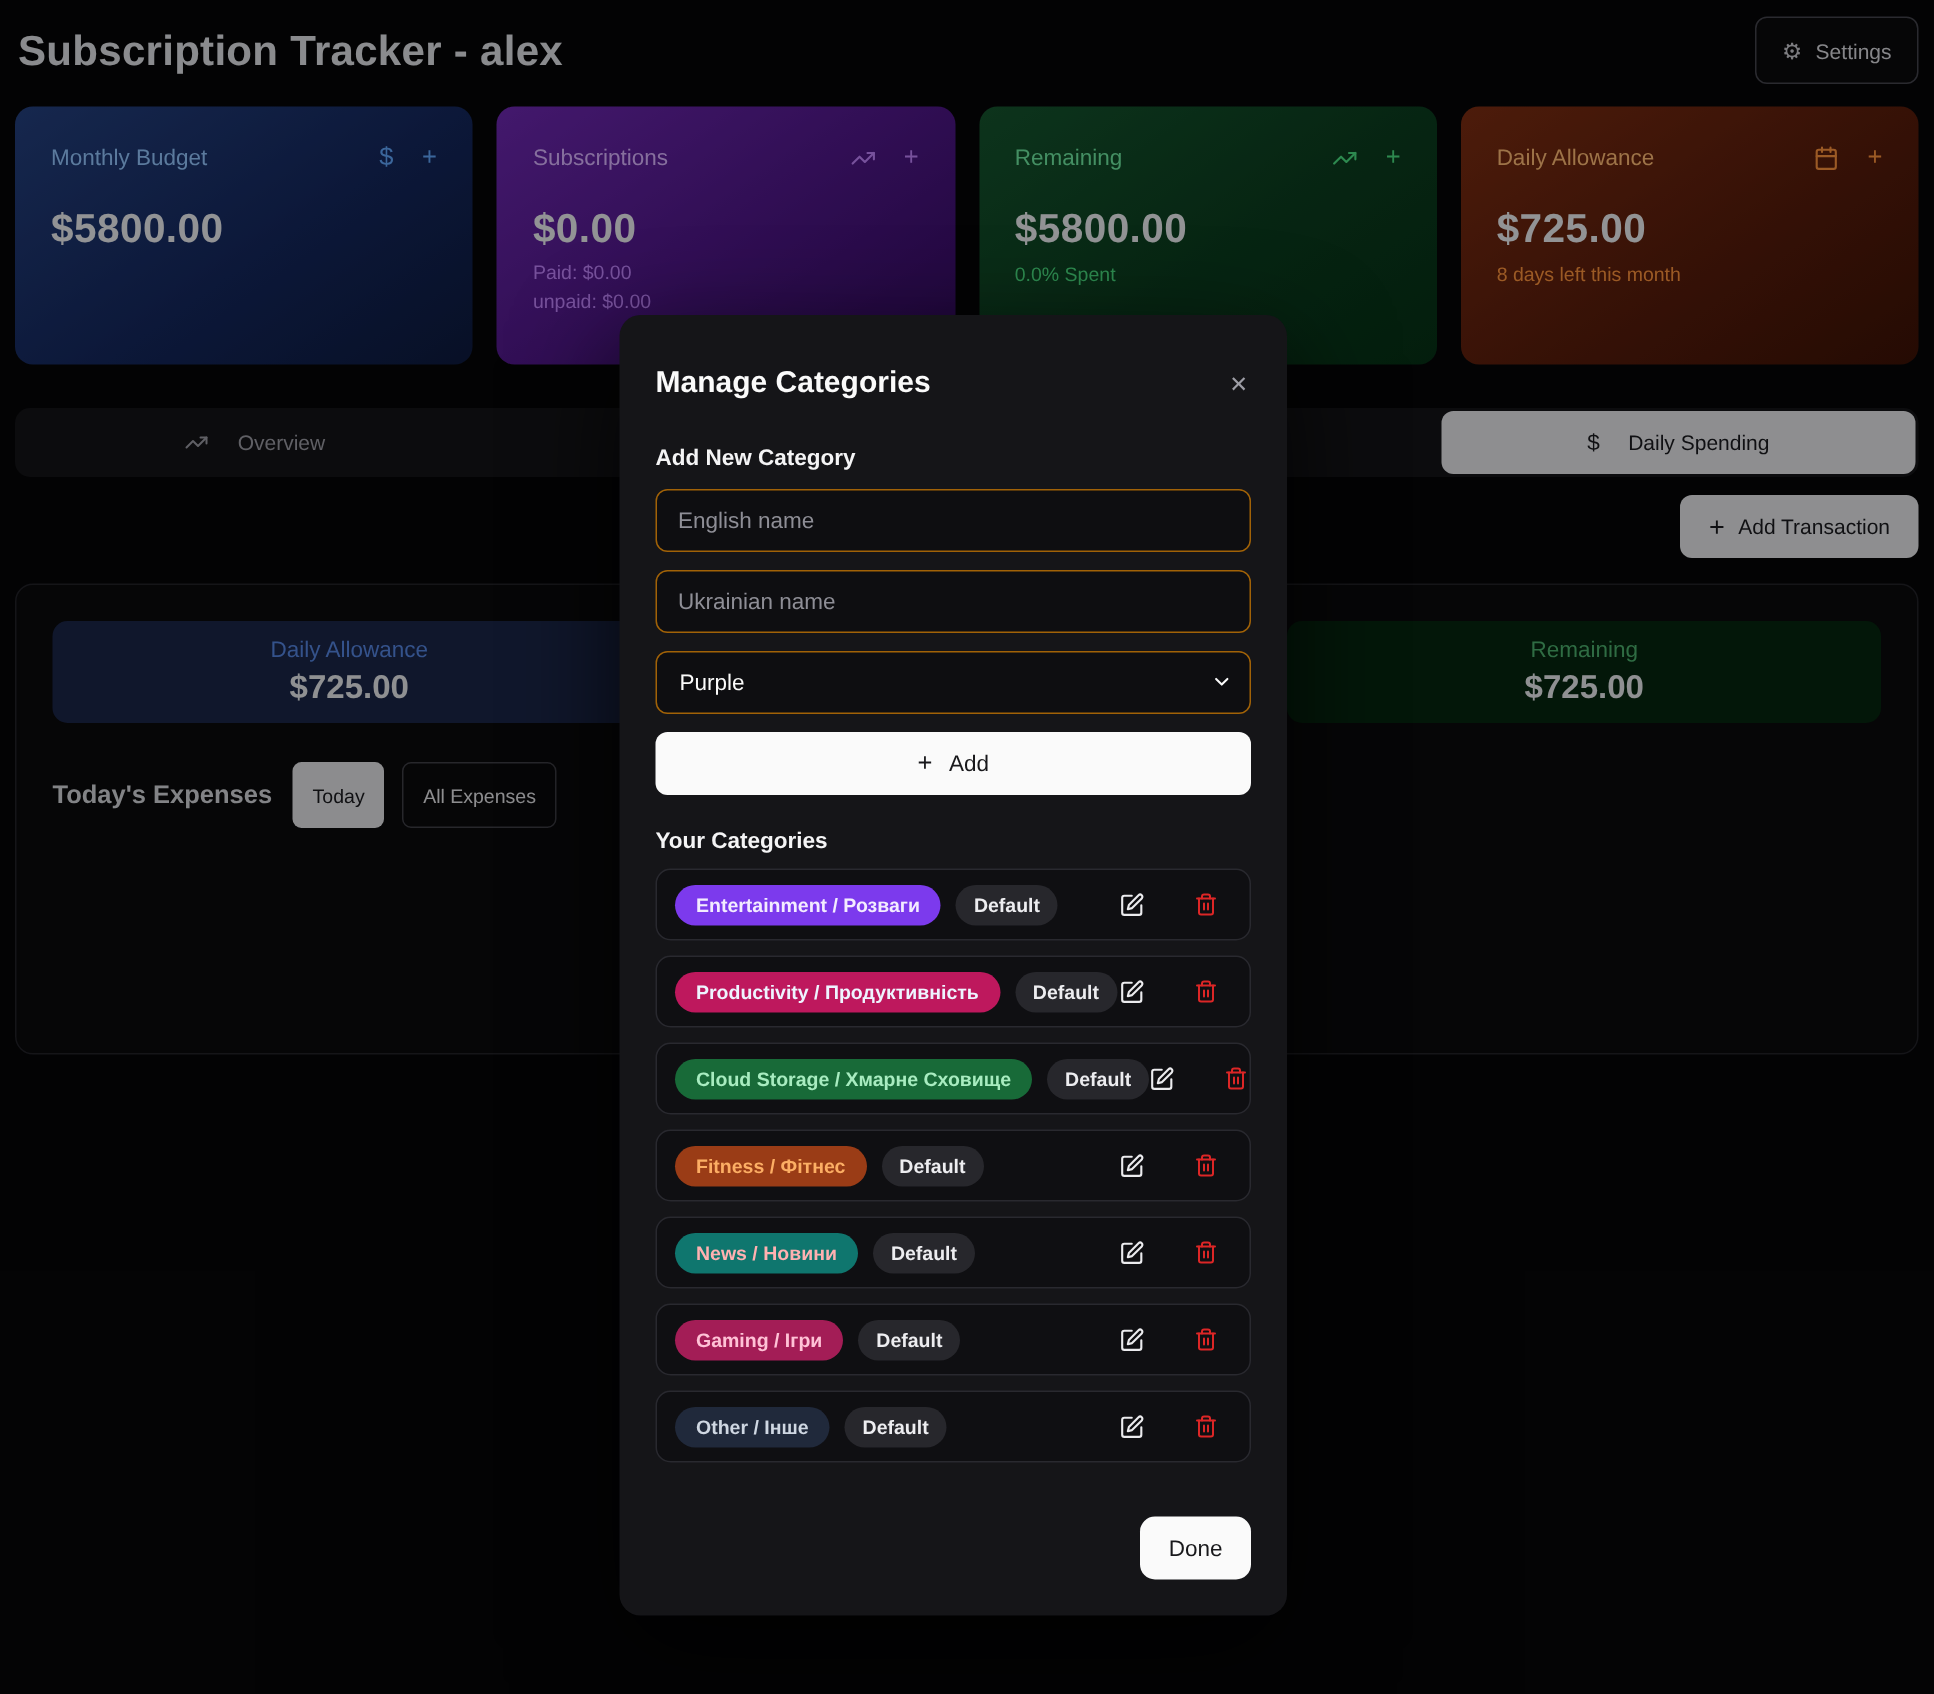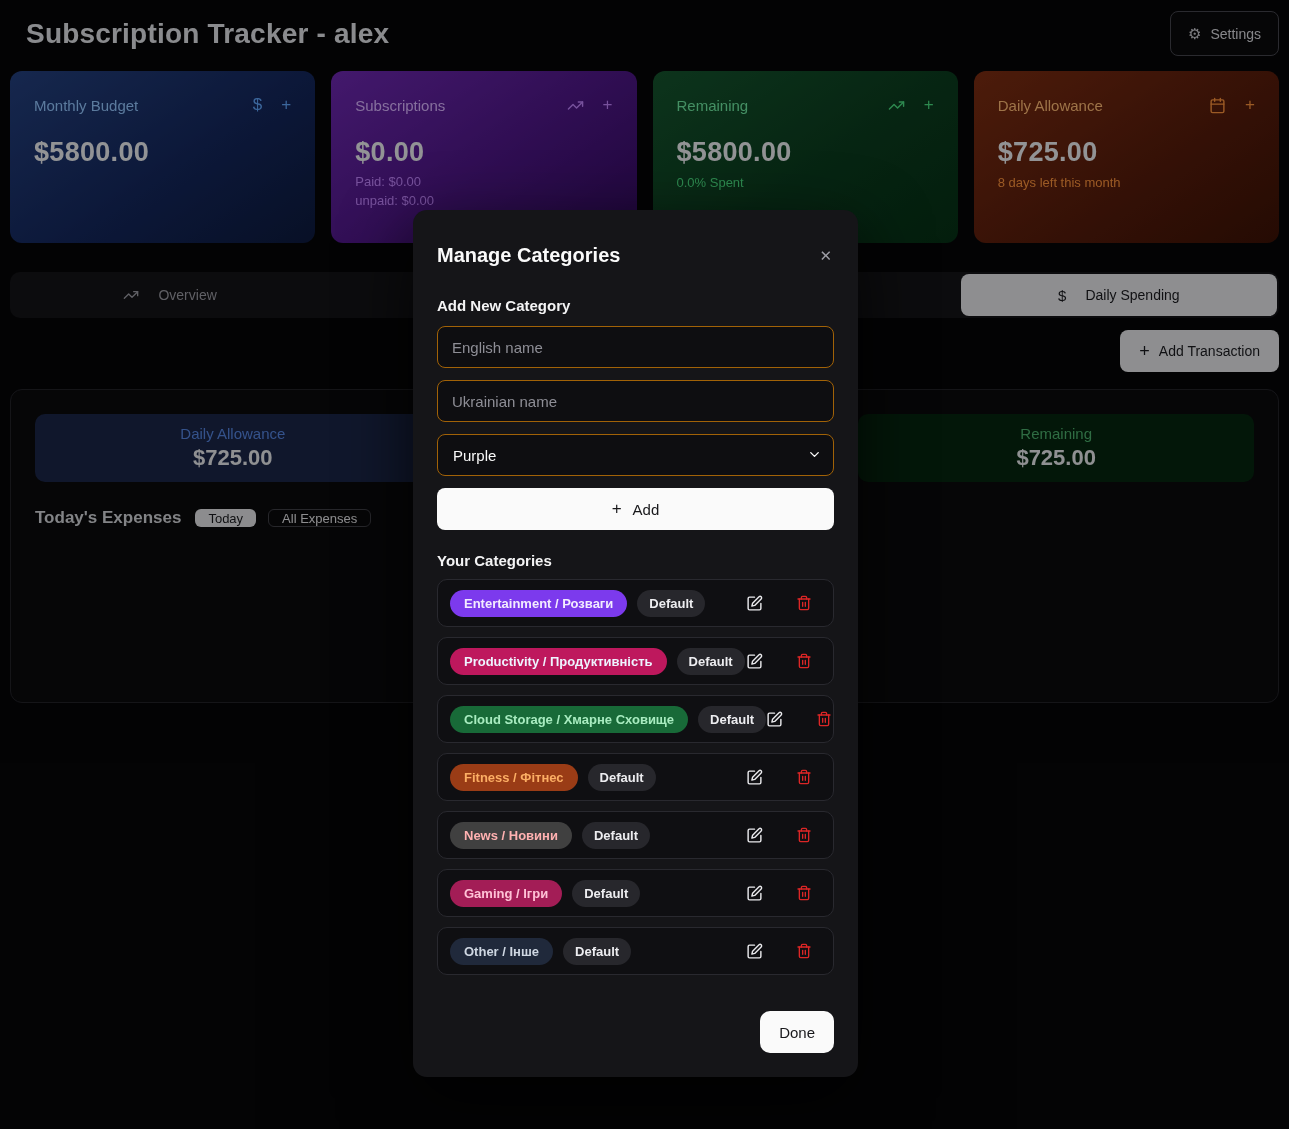--- a/index.html
+++ b/index.html
@@ -8,21 +8,21 @@
     background:#060608;
     font-family:"Liberation Sans", sans-serif;
     position:relative;
     overflow:hidden;
     color:#e4e4e7;
   }
   .app { padding:0 10px; position:relative; }
 
   
   .header { display:flex; justify-content:space-between; align-items:flex-start; padding-top:11px; }
-  .page-title { font-size:28px; font-weight:bold; color:#dfe1e5; margin-top:7px; margin-left:16px; letter-spacing:0.2px; }
+  .page-title { font-size:28px; font-weight:bold; color:#dfe1e5; margin-top:7px; margin-left:2px; letter-spacing:0.2px; }
   .settings-btn { display:flex; align-items:center; gap:9px; padding:0 17px; height:45px;
     border:1px solid #45454d; border-radius:8px; background:#0a0a0c; color:#d9d9de; font-size:14px;
     font-family:inherit; cursor:pointer; }
   .gear { font-size:15px; color:#c9c9cf; }
 
   
   .cards { display:grid; grid-template-columns:repeat(4,1fr); gap:16px; margin-top:15px; }
   .card { height:172px; border-radius:12px; padding:24px 24px 0 24px; }
   .card.budget    { background:linear-gradient(145deg,#24407e 0%,#14275c 55%,#0d1a3e 100%); }
   .card.subs      { background:linear-gradient(145deg,#6d28b0 0%,#4c1684 55%,#320b5e 100%); }
@@ -69,21 +69,21 @@
   .inner-card { height:68px; border-radius:10px; display:flex; flex-direction:column;
     align-items:center; justify-content:center; gap:3px; }
   .inner-card.ic-allowance { background:#1b2648; }
   .inner-card.ic-remaining { background:#06260f; }
   .ic-label { font-size:15px; font-weight:500; }
   .ic-allowance .ic-label { color:#5585e0; }
   .ic-remaining .ic-label { color:#4caf6d; }
   .ic-value { font-size:22px; font-weight:bold; color:#e7e9ec; }
   .exp-row { margin-top:26px; display:flex; align-items:center; gap:12px; }
   .exp-title { font-size:17px; font-weight:bold; color:#d2d4d8; margin-right:2px; }
-  .chip { height:18px; display:flex; align-items:center; padding:0 13px; border-radius:6px;
+  .chip { height:44px; display:flex; align-items:center; padding:0 13px; border-radius:6px;
     font-size:13px; font-family:inherit; cursor:pointer; }
   .chip.today { background:#e2e3e6; color:#1b1b1f; border:none; font-weight:500; }
   .chip.all { background:transparent; color:#e4e4e7; border:1px solid #3f3f46; font-weight:500; }
 
   
   .overlay { position:absolute; inset:0; background:rgba(0,0,0,0.38); z-index:10; }
 
   
   .modal { position:absolute; left:413px; top:210px; width:445px; height:867px; z-index:20;
     background:#151518; border-radius:14px; padding:24px; display:flex; flex-direction:column;
@@ -345,21 +345,21 @@
         <svg width="16" height="16" viewBox="0 0 24 24" fill="none" stroke="currentColor" stroke-width="2" stroke-linecap="round" stroke-linejoin="round">
           <path d="M3 6h18"></path>
           <path d="M19 6v14a2 2 0 0 1-2 2H7a2 2 0 0 1-2-2V6"></path>
           <path d="M8 6V4a2 2 0 0 1 2-2h4a2 2 0 0 1 2 2v2"></path>
           <path d="M10 11v6M14 11v6"></path>
         </svg>
       </button>
   </div>
 
   <div class="cat-row">
-    <span class="cat-pill" style="background: #404040; color: rgb(255, 177, 177);">News / Новини</span>
+    <span class="cat-pill" style="background: #0f766e; color: rgb(255, 177, 177);">News / Новини</span>
     <span class="default-pill">Default</span>
     <span class="spacer"></span>
     <button class="icon-btn edit">
         <svg width="17" height="17" viewBox="0 0 24 24" fill="none" stroke="currentColor" stroke-width="2" stroke-linecap="round" stroke-linejoin="round">
           <path d="M12 3H5a2 2 0 0 0-2 2v14a2 2 0 0 0 2 2h14a2 2 0 0 0 2-2v-7"></path>
           <path d="M18.4 2.6a2.1 2.1 0 0 1 3 3L12.3 14.7l-4 1 1-4Z"></path>
         </svg>
       </button>
     <button class="icon-btn del">
         <svg width="16" height="16" viewBox="0 0 24 24" fill="none" stroke="currentColor" stroke-width="2" stroke-linecap="round" stroke-linejoin="round">

